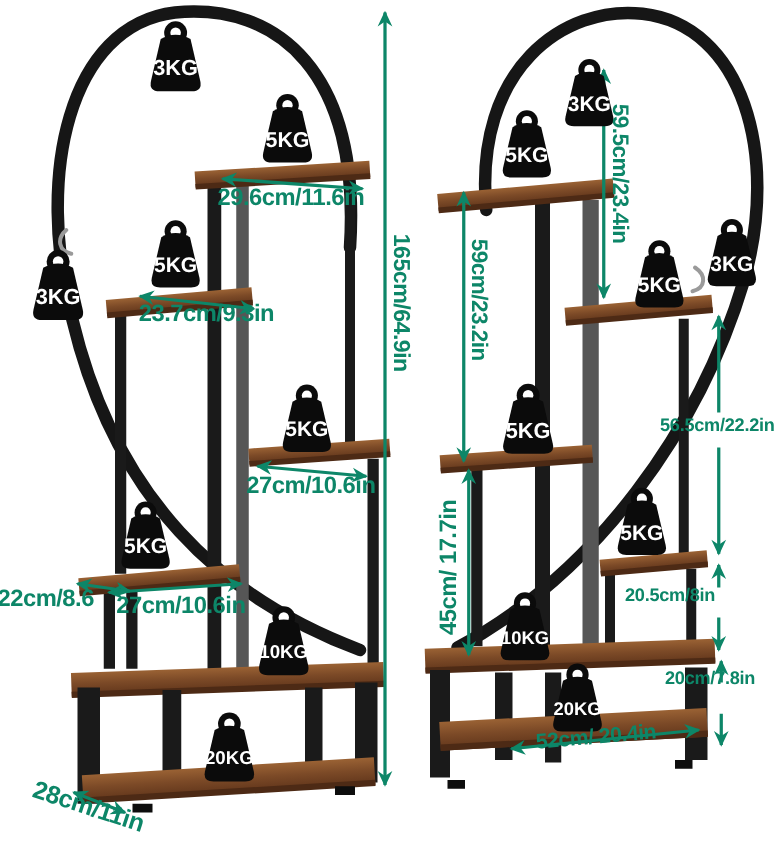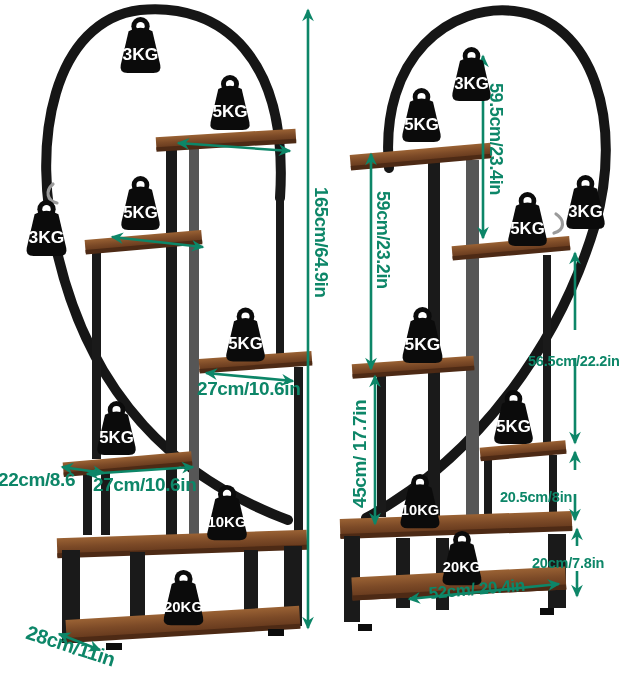--- a/index.html
+++ b/index.html
@@ -9,21 +9,21 @@
   }
   .scene{position:absolute;left:0;top:0;width:620px;height:679px;}
   
   .dim{
     position:absolute;color:#0d8668;font-weight:700;font-size:19px;
     line-height:1.02;white-space:nowrap;letter-spacing:-0.4px;
     font-family:"Liberation Sans",sans-serif;
   }
   .dim.vert{writing-mode:vertical-rl;}
   .dim.vertup{transform:rotate(-90deg);transform-origin:0 0;}
-  .dim.sm{font-size:14.5px;letter-spacing:-0.2px;margin-top:20px;}
+  .dim.sm{font-size:14.5px;letter-spacing:-0.2px;}
   .dim.tilt18{transform:rotate(18deg);transform-origin:0 0;font-size:20px;}
   .dim.tiltm5{transform:rotate(-5deg);transform-origin:0 0;font-size:17px;}
   
   .weight{position:absolute;overflow:visible;}
   .wring{fill:#0b0b0b;}
   .whole{fill:#ffffff;}
   .wbody{fill:#0b0b0b;}
   .wtext{
     fill:#ffffff;font-weight:700;font-size:19px;text-anchor:middle;
     font-family:"Liberation Sans",sans-serif;
@@ -266,20 +266,22 @@
     <path class="wbody" d="M17,16.5 Q30,9 43,16.5 L51.5,53 Q53.5,62 44,62 L16,62 Q6.5,62 8.5,53 Z"></path>
     <text class="wtext sm" x="30" y="47">10KG</text>
   </svg>
   <svg class="weight" style="left:435px;top:530px;width:54px;height:57px" viewBox="0 0 60 64">
     <circle class="wring" cx="30" cy="11" r="10"></circle>
       <circle class="whole" cx="30" cy="11" r="4.6"></circle>
     <path class="wbody" d="M17,16.5 Q30,9 43,16.5 L51.5,53 Q53.5,62 44,62 L16,62 Q6.5,62 8.5,53 Z"></path>
     <text class="wtext sm" x="30" y="47">20KG</text>
   </svg>
 
+  <div class="dim" style="left:174px;top:149px">29.6cm/11.6in</div>
+  <div class="dim" style="left:111px;top:242px">23.7cm/9.3in</div>
   <div class="dim" style="left:197px;top:379px">27cm/10.6in</div>
   <div class="dim" style="left:-2px;top:470px">22cm/8.6</div>
   <div class="dim" style="left:93px;top:475px">27cm/10.6in</div>
   <div class="dim tilt18" style="left:30px;top:622px">28cm/11in</div>
   <div class="dim vert" style="left:311px;top:187px;font-size:18.5px">165cm/64.9in</div>
 
   <div class="dim vert" style="left:487px;top:83px;font-size:18px">59.5cm/23.4in</div>
   <div class="dim vert" style="left:374px;top:191px;font-size:18px">59cm/23.2in</div>
   <div class="dim sm" style="left:528px;top:334px">56.5cm/22.2in</div>
   <div class="dim vertup" style="left:350px;top:508px">45cm/ 17.7in</div>

